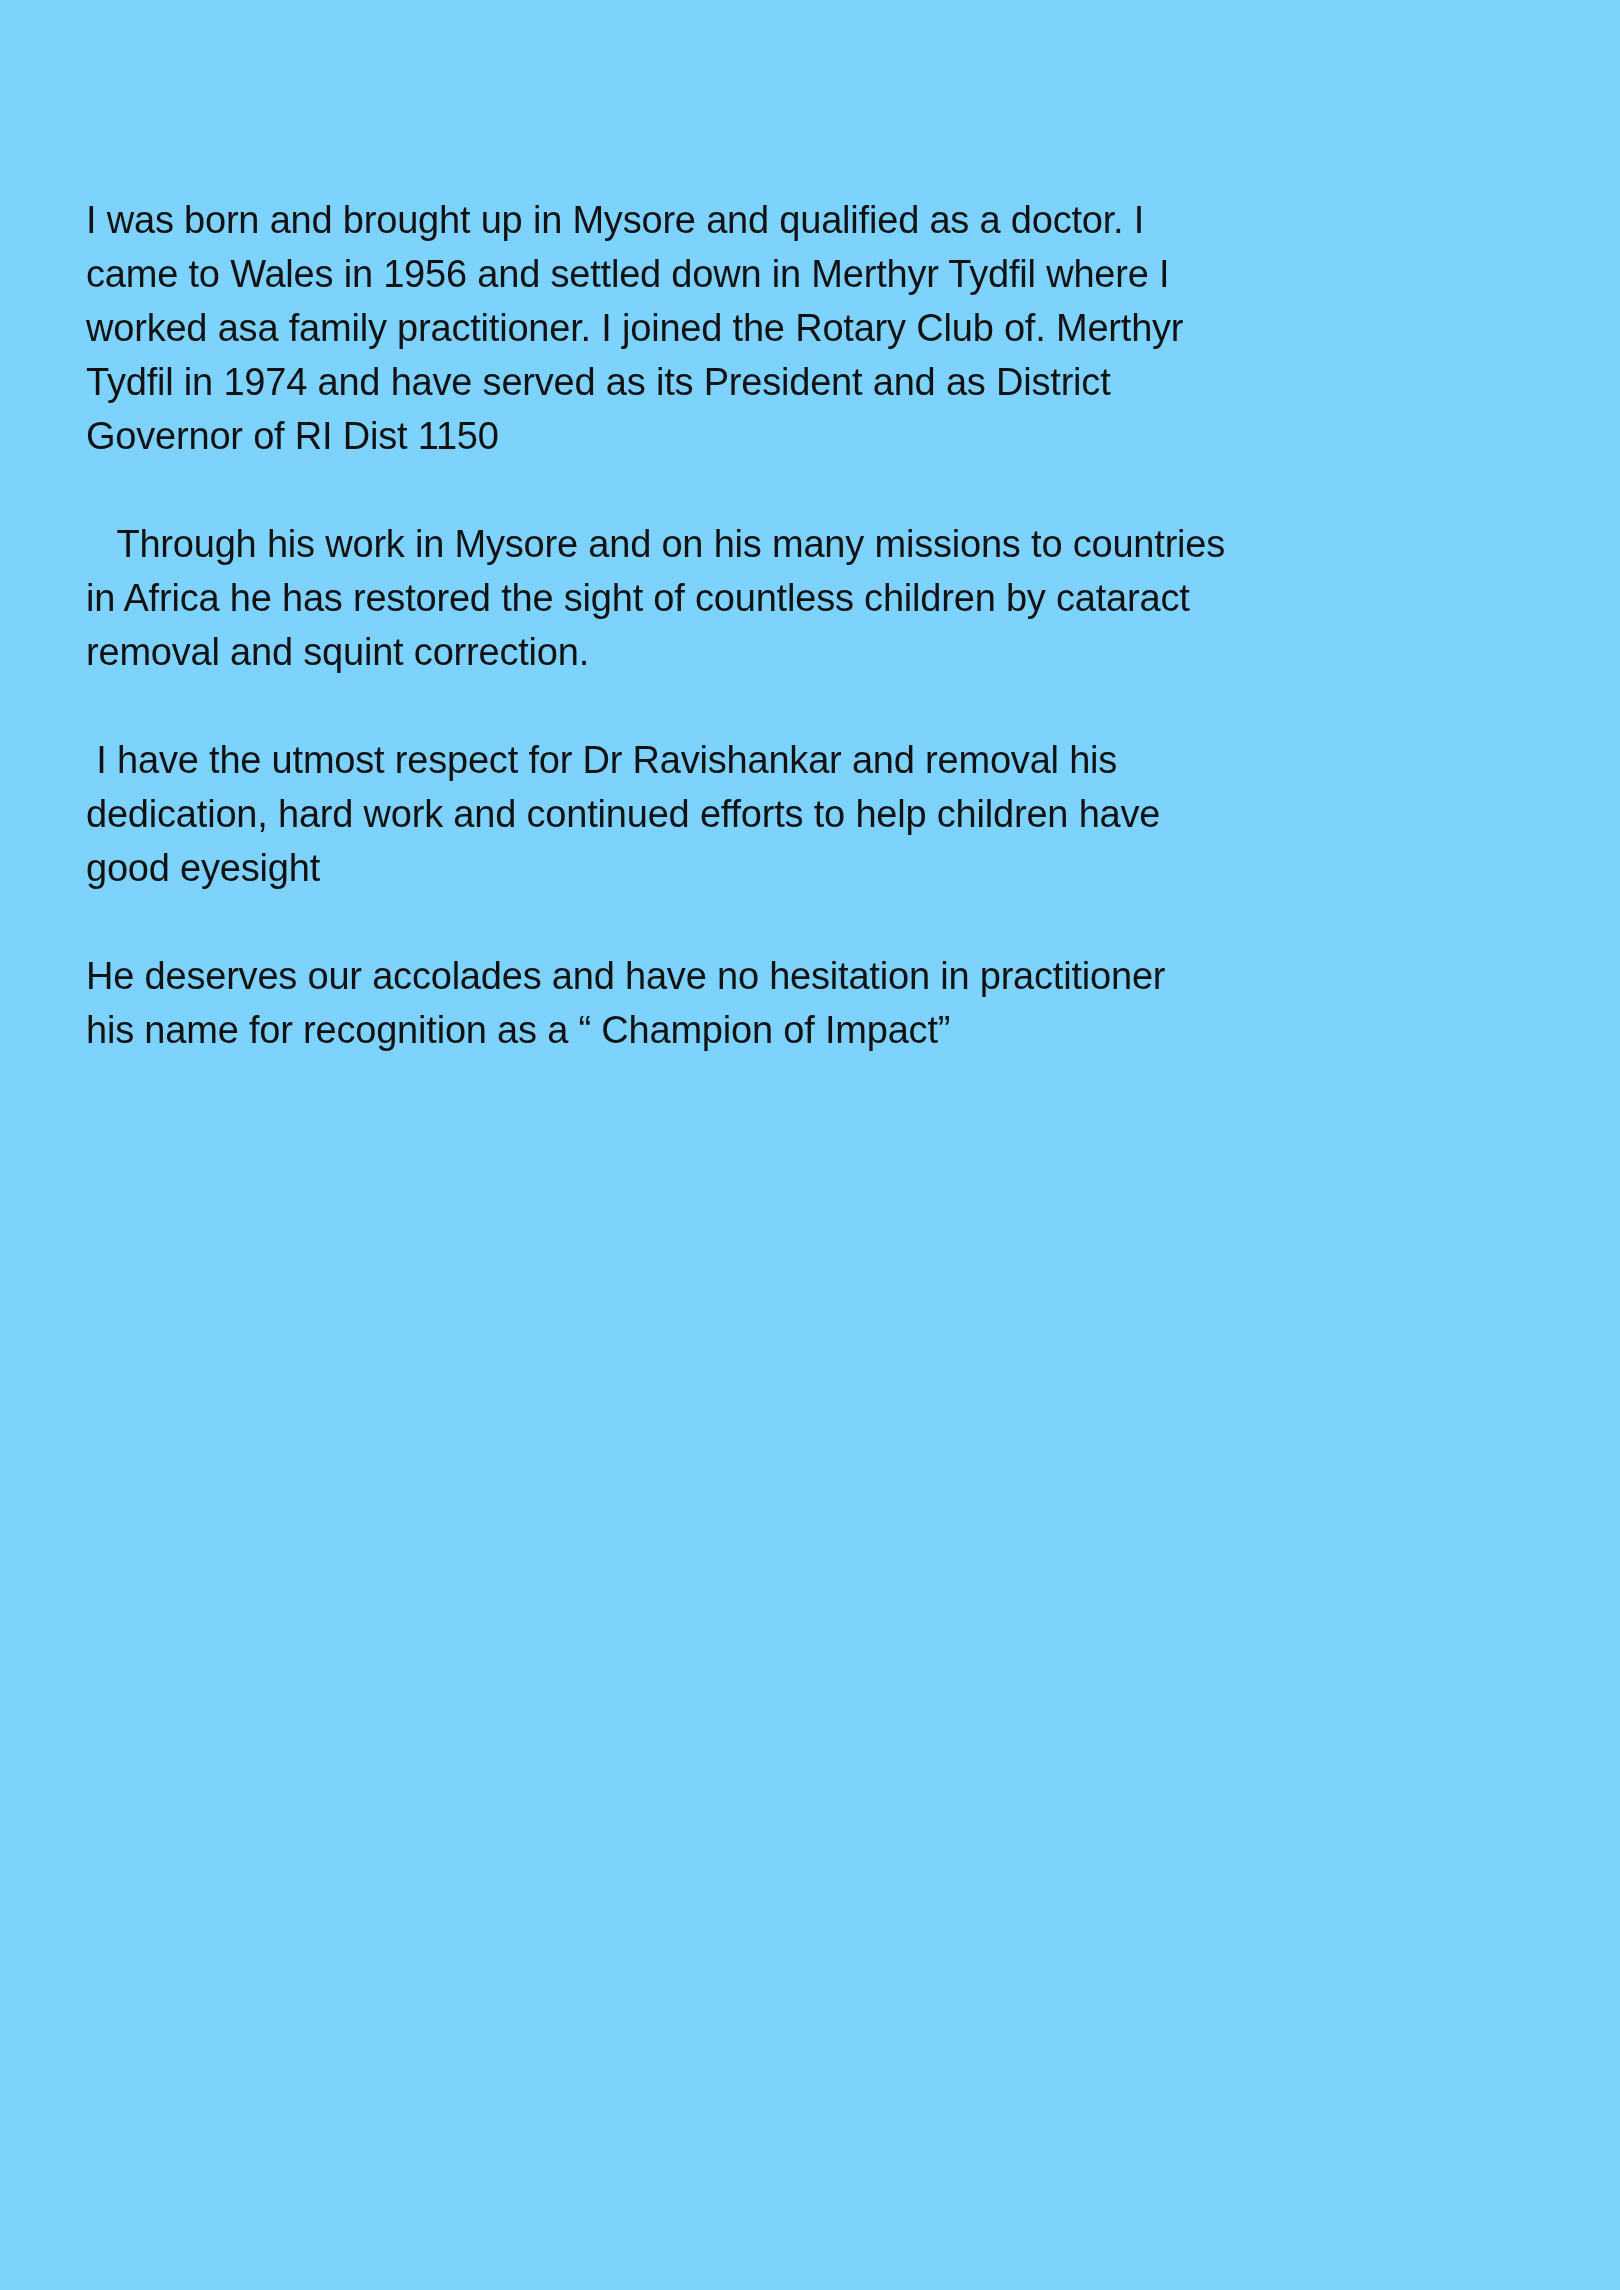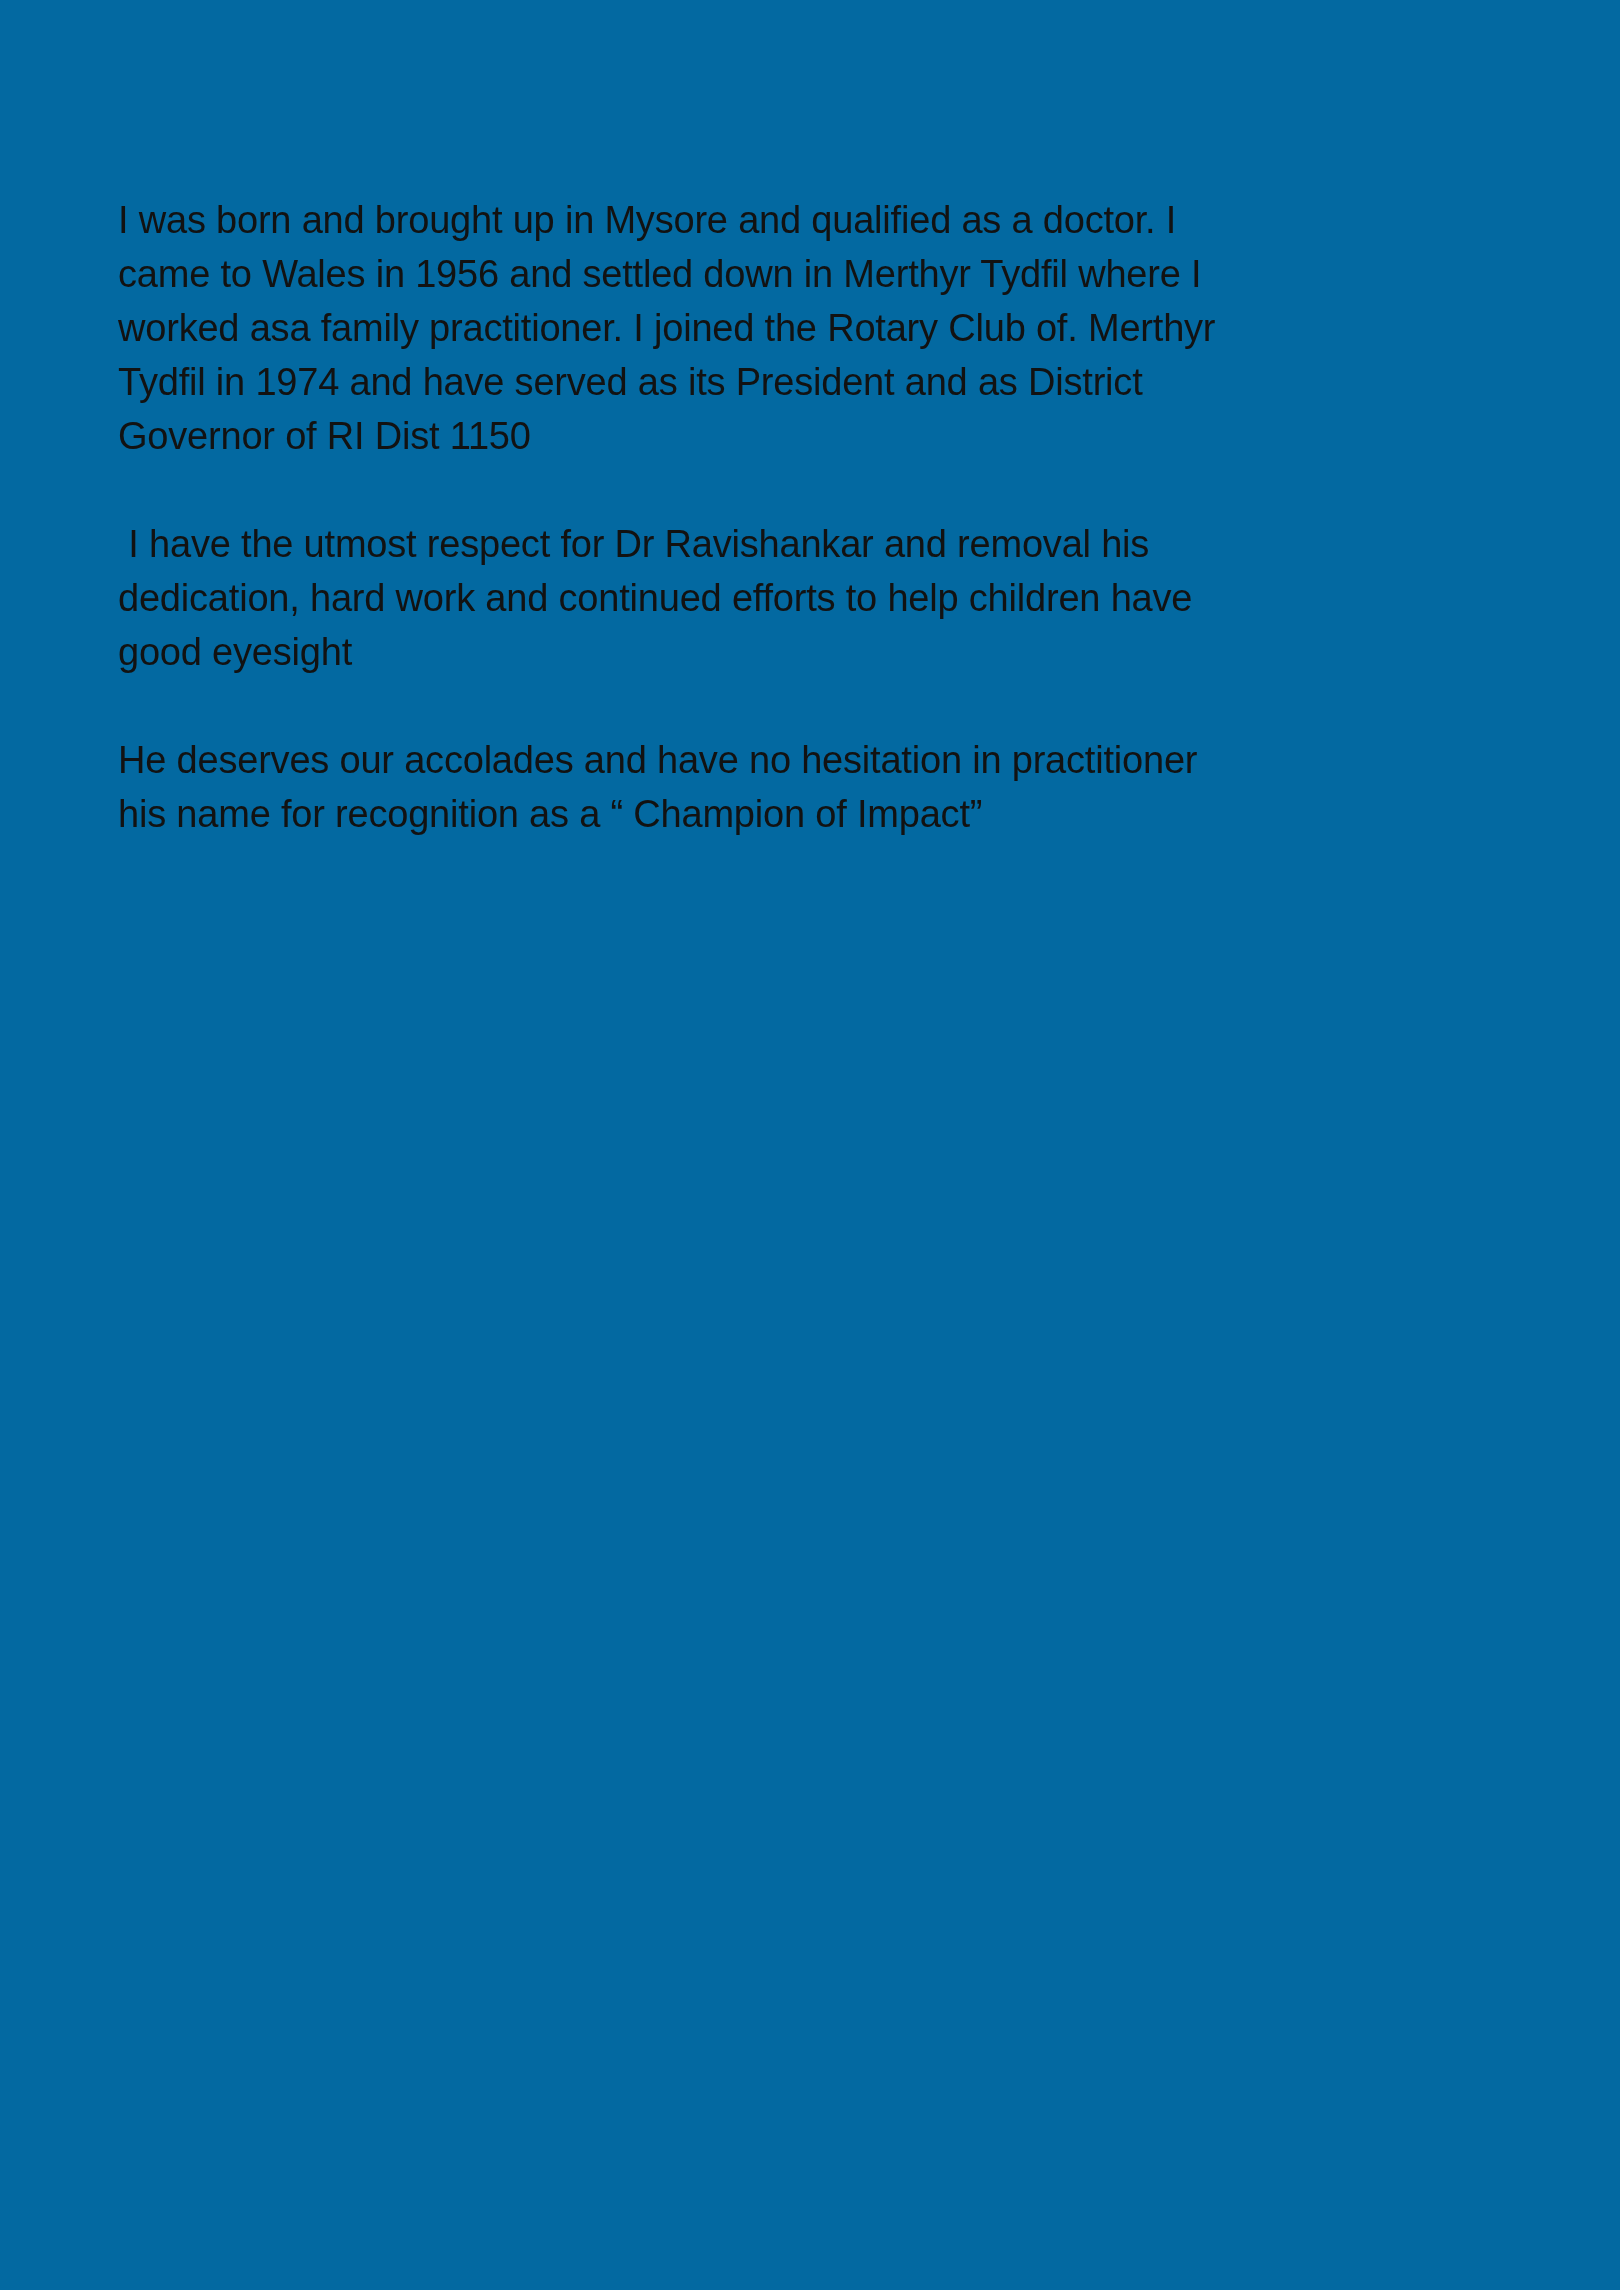--- a/index.html
+++ b/index.html
@@ -4,23 +4,23 @@
 <style>
   html, body {
     margin: 0;
     padding: 0;
     background: #ffffff;
   }
   .page {
     position: relative;
     width: 1620px;
     height: 2291px;
-    background: #0369a1;
+    background: #7dd3fc;
     box-sizing: border-box;
-    padding: 193px 157px 0 118px;
+    padding: 193px 157px 0 86px;
     overflow: hidden;
   }
   .letter {
     font-family: "Liberation Sans", sans-serif;
     font-size: 38px;
     line-height: 54px;
     letter-spacing: -0.2px;
     color: #121212;
   }
   .letter p {
@@ -31,20 +31,23 @@
 </head>
 <body>
 
 <div class="page">
   <div class="letter">
     <p>I was born and brought up in Mysore and qualified as a doctor. I
 came to Wales in 1956 and settled down in Merthyr Tydfil where I
 worked asa family practitioner. I joined the Rotary Club of. Merthyr
 Tydfil in 1974 and have served as its President and as District
 Governor of RI Dist 1150</p>
+    <p>   Through his work in Mysore and on his many missions to countries
+in Africa he has restored the sight of countless children by cataract
+removal and squint correction.</p>
     <p> I have the utmost respect for Dr Ravishankar and removal his
 dedication, hard work and continued efforts to help children have
 good eyesight</p>
     <p>He deserves our accolades and have no hesitation in practitioner
 his name for recognition as a “ Champion of Impact”</p>
   </div>
 </div>
 
 
 </body></html>

